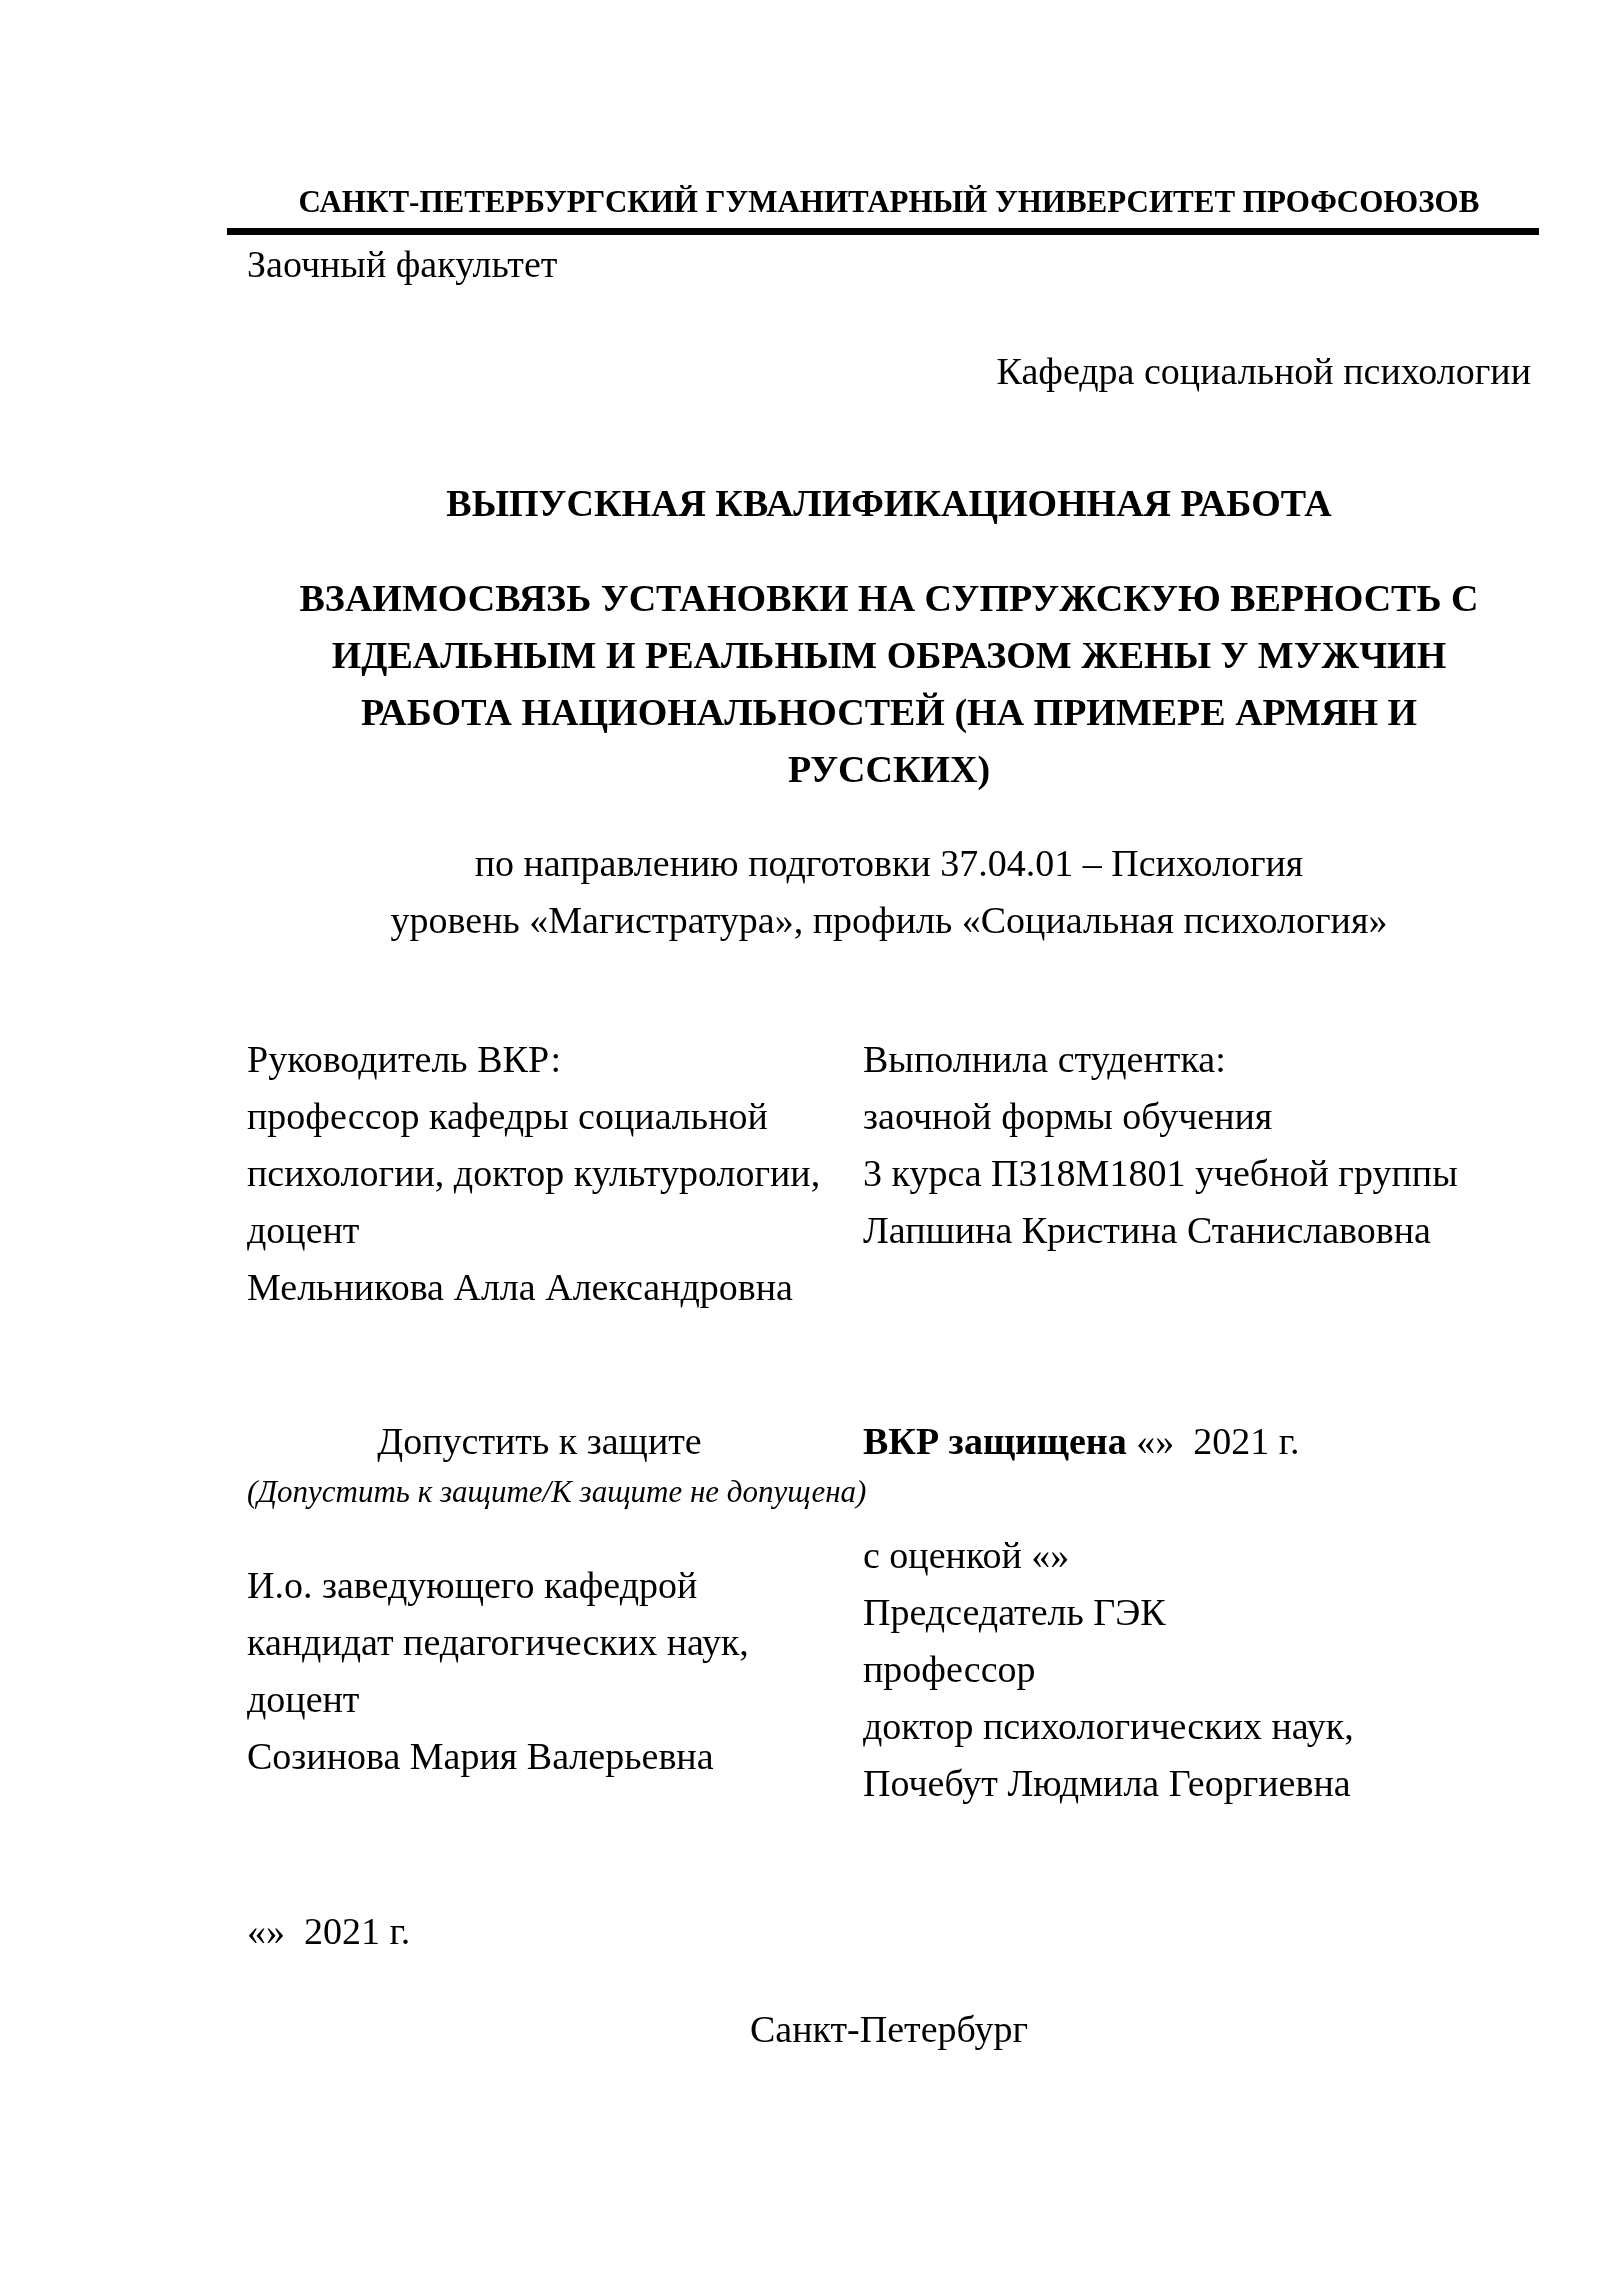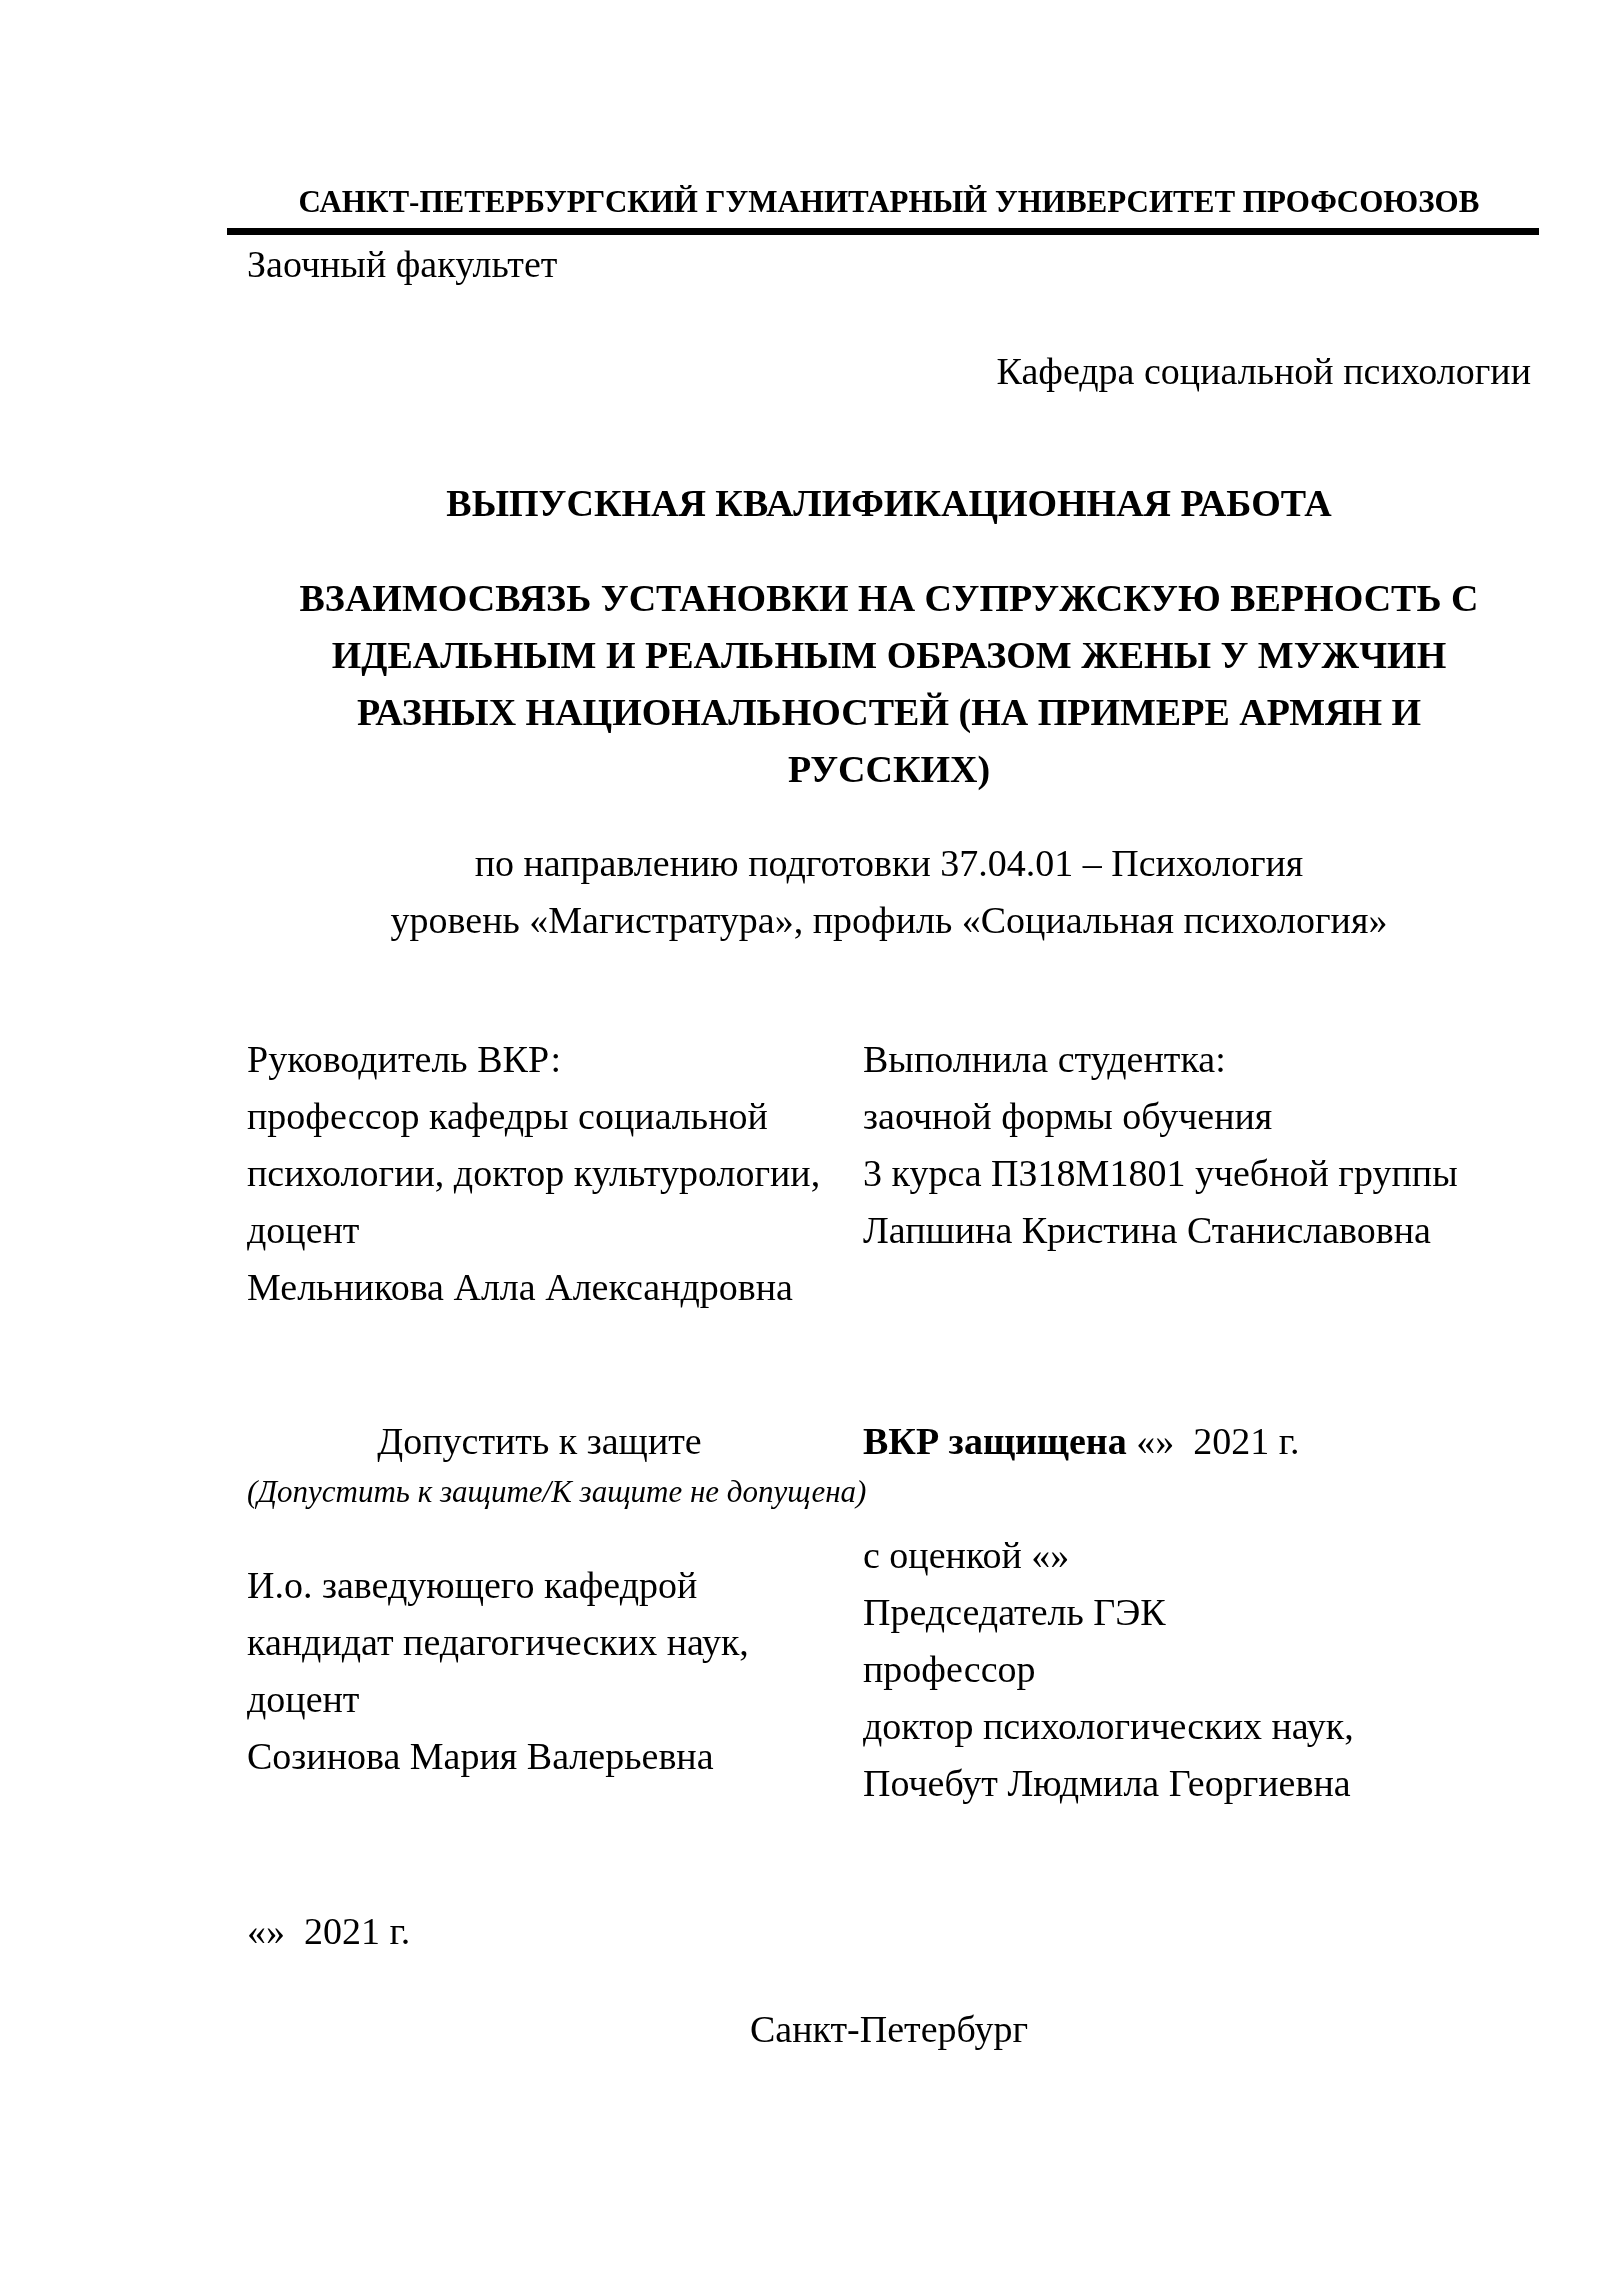--- a/index.html
+++ b/index.html
@@ -122,21 +122,21 @@
 
     <div class="faculty line">Заочный факультет</div>
 
     <div class="department line">Кафедра социальной психологии</div>
 
     <div class="work-type line">ВЫПУСКНАЯ КВАЛИФИКАЦИОННАЯ РАБОТА</div>
 
     <div class="thesis-title">
       <div class="line">ВЗАИМОСВЯЗЬ УСТАНОВКИ НА СУПРУЖСКУЮ ВЕРНОСТЬ С</div>
       <div class="line">ИДЕАЛЬНЫМ И РЕАЛЬНЫМ ОБРАЗОМ ЖЕНЫ У МУЖЧИН</div>
-      <div class="line">РАЗНЫХ НАЦИОНАЛЬНОСТЕЙ (НА ПРИМЕРЕ АРМЯН И</div>
+      <div class="line">РАБОТА НАЦИОНАЛЬНОСТЕЙ (НА ПРИМЕРЕ АРМЯН И</div>
       <div class="line">РУССКИХ)</div>
     </div>
 
     <div class="program">
       <div class="line">по направлению подготовки 37.04.01 – Психология</div>
       <div class="line">уровень «Магистратура», профиль «Социальная психология»</div>
     </div>
 
     <div class="row row-people">
       <div class="col-left">

